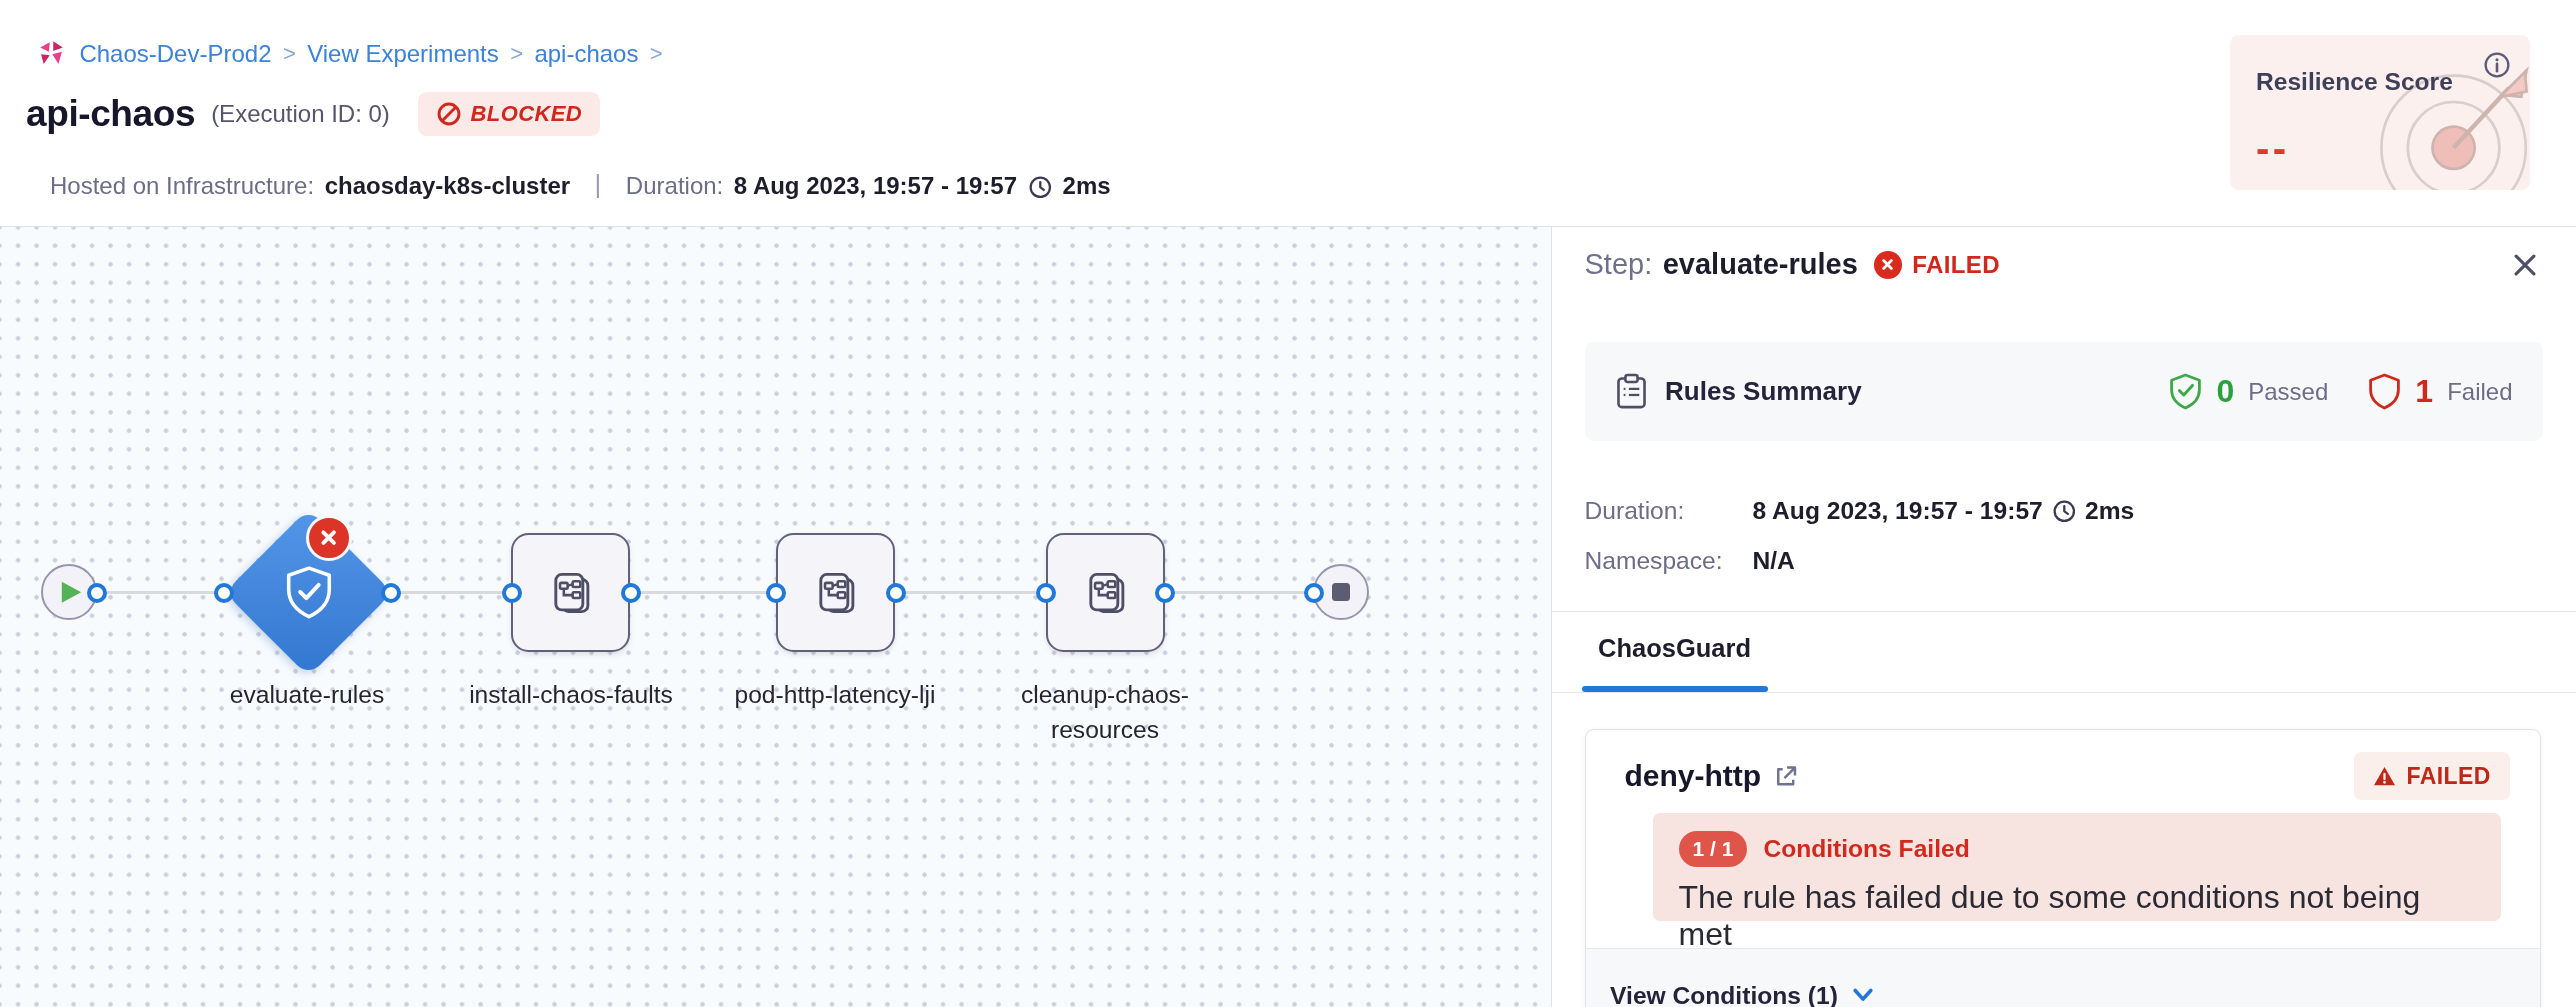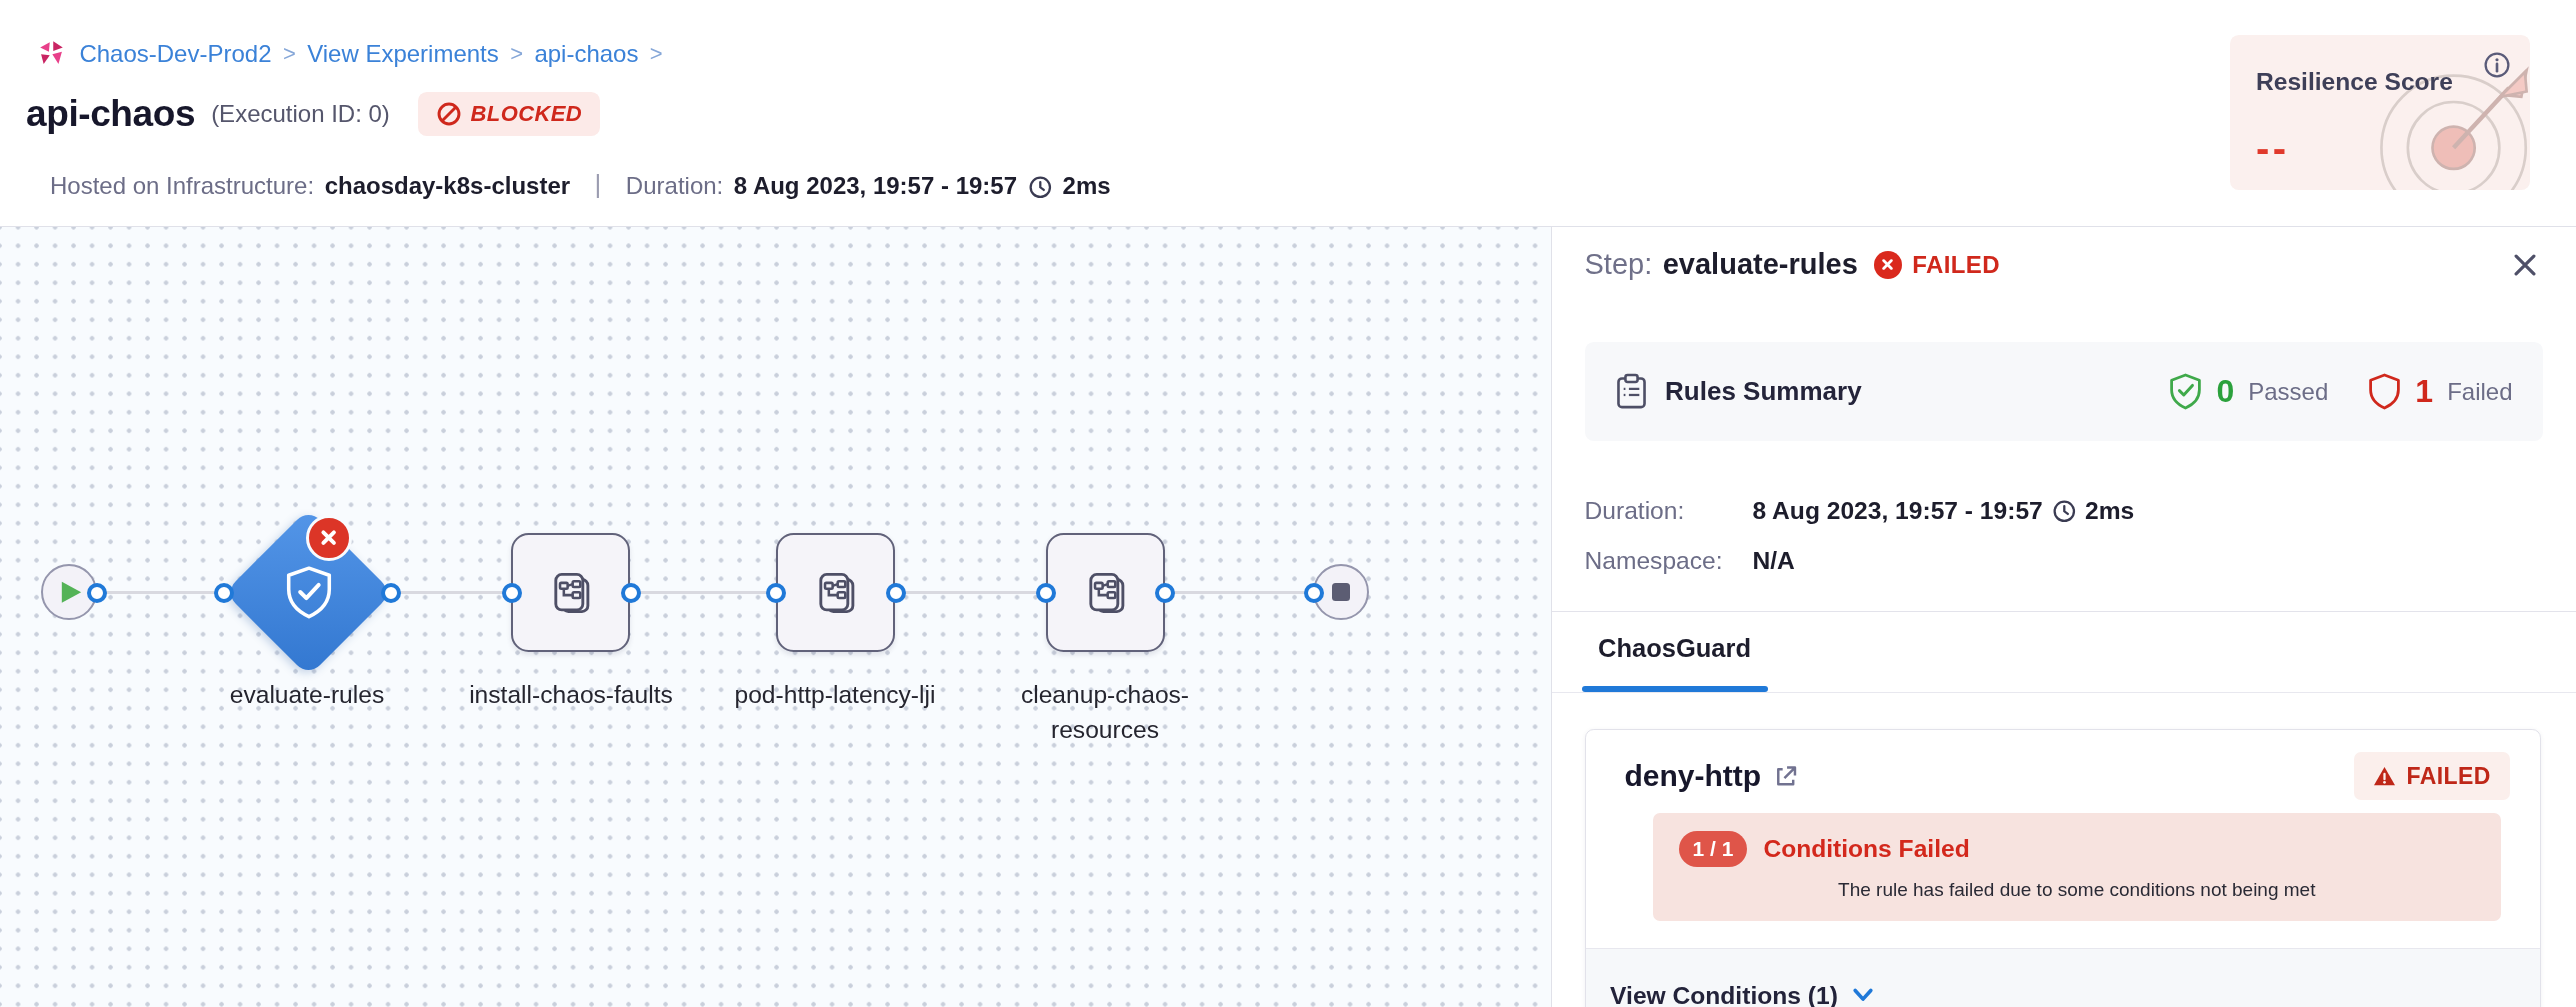--- a/index.html
+++ b/index.html
@@ -94,21 +94,21 @@
   .rule-name { font-size:30px; font-weight:700; color:#17172b; margin-right:12.3px; }
   .rule-failed-badge { margin-left:auto; display:flex; align-items:center; gap:10.5px; background:#fbefec;
                        border-radius:7px; padding:10.5px 19.3px; }
   .rule-failed-badge span { color:#bf2718; font-weight:700; font-size:23px; letter-spacing:0.4px; }
   .alert-box { position:absolute; left:67px; right:39px; top:83px; height:108px; background:#f7e3df;
                border-radius:7px; padding:17.6px 26px; }
   .alert-row1 { display:flex; align-items:center; gap:16px; }
   .ratio-pill { background:#df5549; color:#ffffff; font-size:21px; font-weight:700; border-radius:19.3px;
                 padding:6.2px 14px; }
   .alert-title { color:#d3281c; font-weight:700; font-size:24.6px; }
-  .alert-msg { margin-top:12.3px; font-size:19px; color:#2a2a35;text-align:center; }
+  .alert-msg { margin-top:12.3px; font-size:32px; color:#2a2a35; }
   .rule-footer { position:absolute; left:0; right:0; top:218px; bottom:0; background:#f6f8fa;
                  border-top:0.9px solid #e7e7ee; }
   .view-conditions { position:absolute; left:24.6px; top:33px; display:flex; align-items:center; gap:12.3px;
                      cursor:pointer; }
   .view-conditions span { font-size:24.6px; font-weight:700; color:#23233a; }
 
   svg { display:block; }
 </style>
 </head>
 <body>

